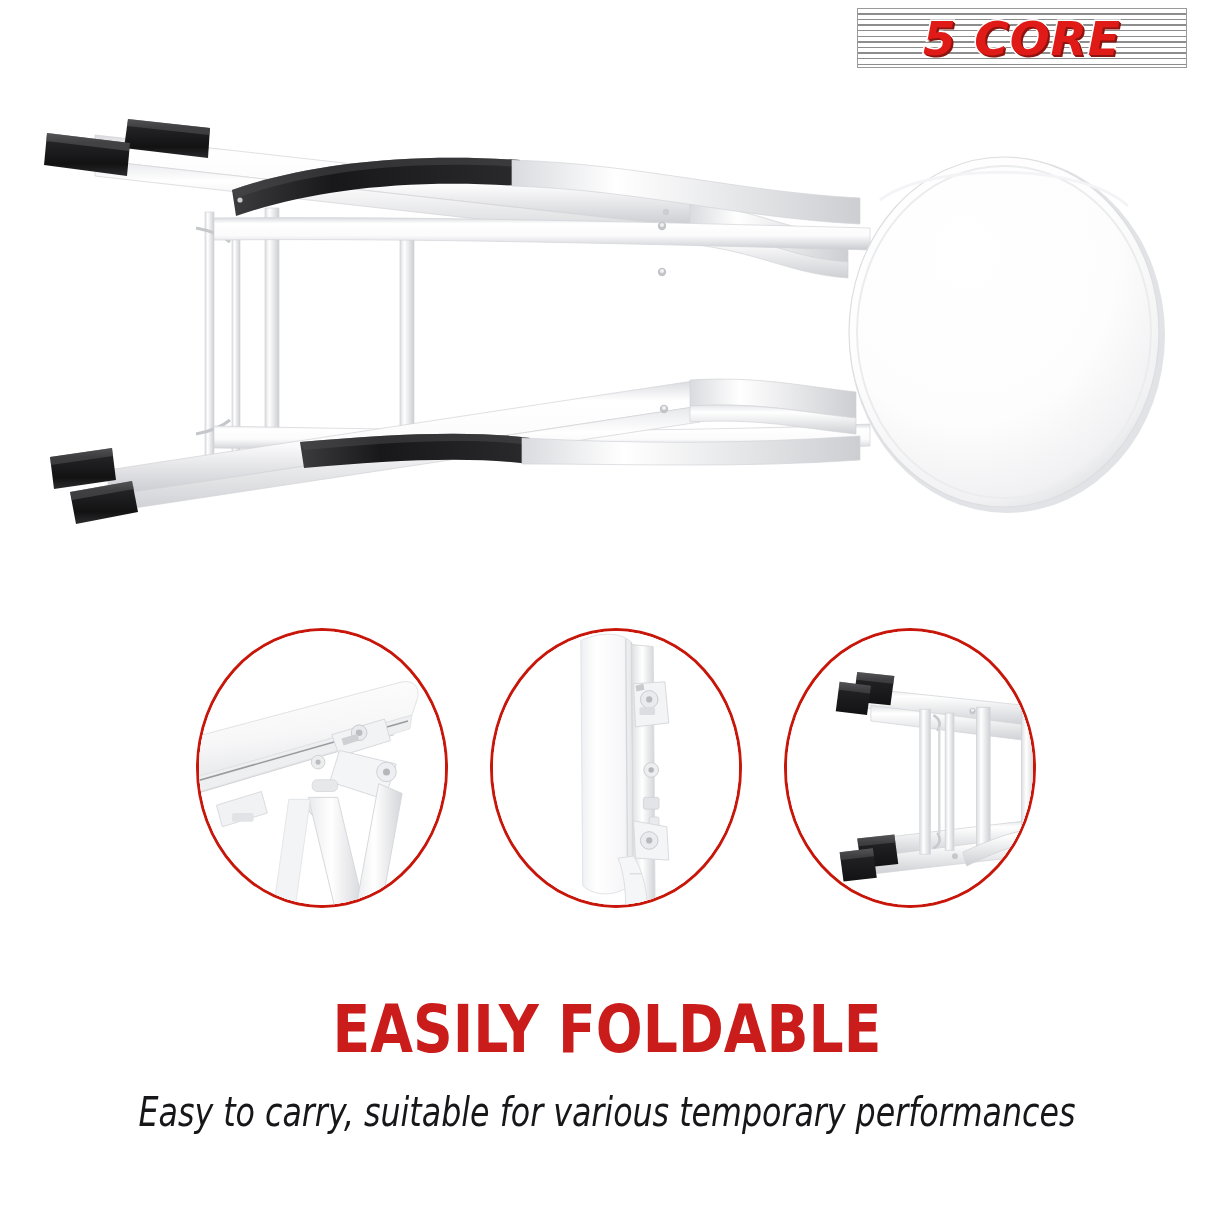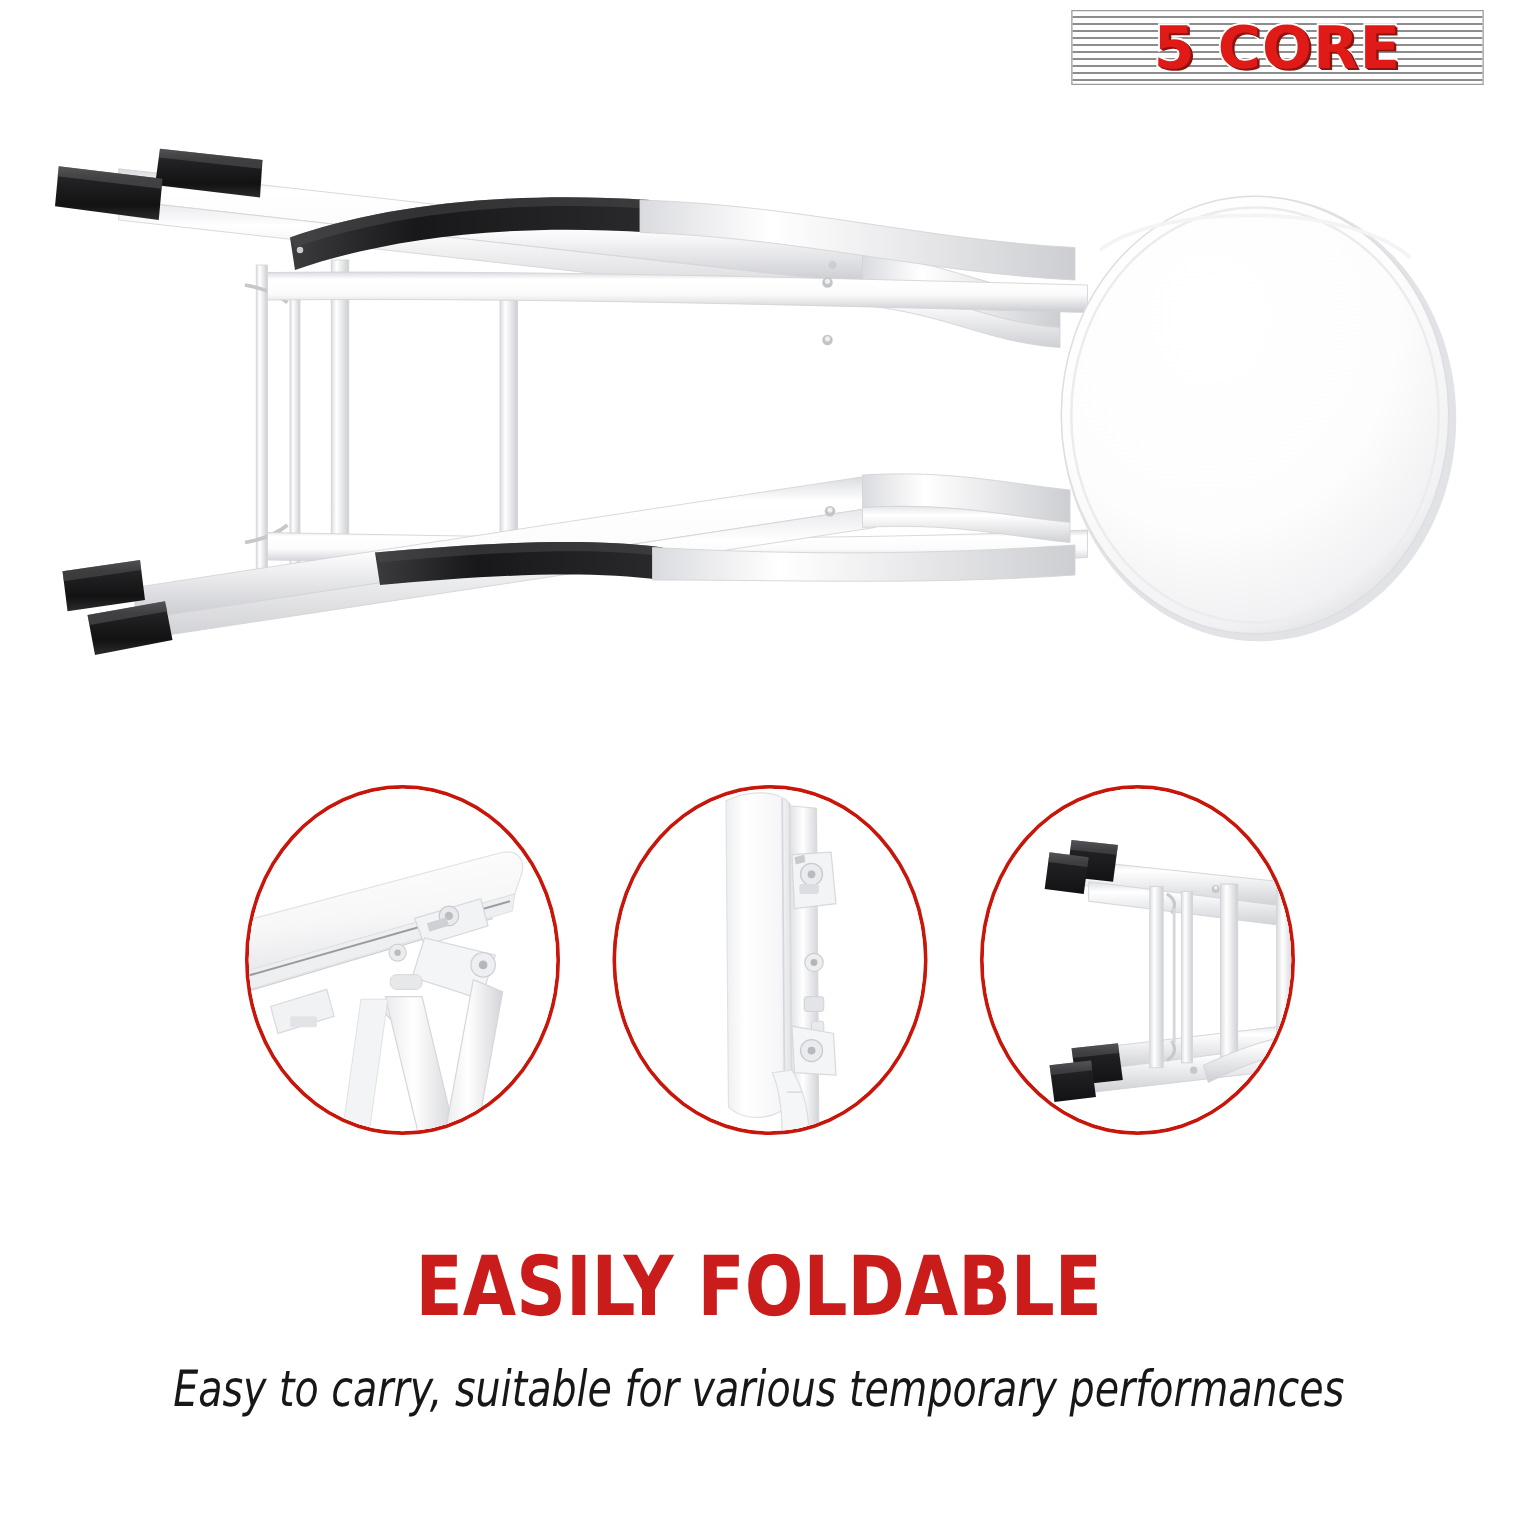--- a/index.html
+++ b/index.html
@@ -41,20 +41,21 @@
     position: absolute;
     left: 0;
     top: 0;
     width: 100%;
     height: 100%;
     display: flex;
     align-items: center;
     justify-content: center;
     font-family: "DejaVu Sans", sans-serif;
     font-weight: bold;
+    font-style: italic;
     font-size: 47px;
     letter-spacing: 1px;
     color: #E01B17;
     -webkit-text-stroke: 3px #ffffff;
     paint-order: stroke fill;
     text-shadow:
       1px 1px 0 #8d1410,
       2px 2px 0 #8d1410;
     white-space: nowrap;
   }

